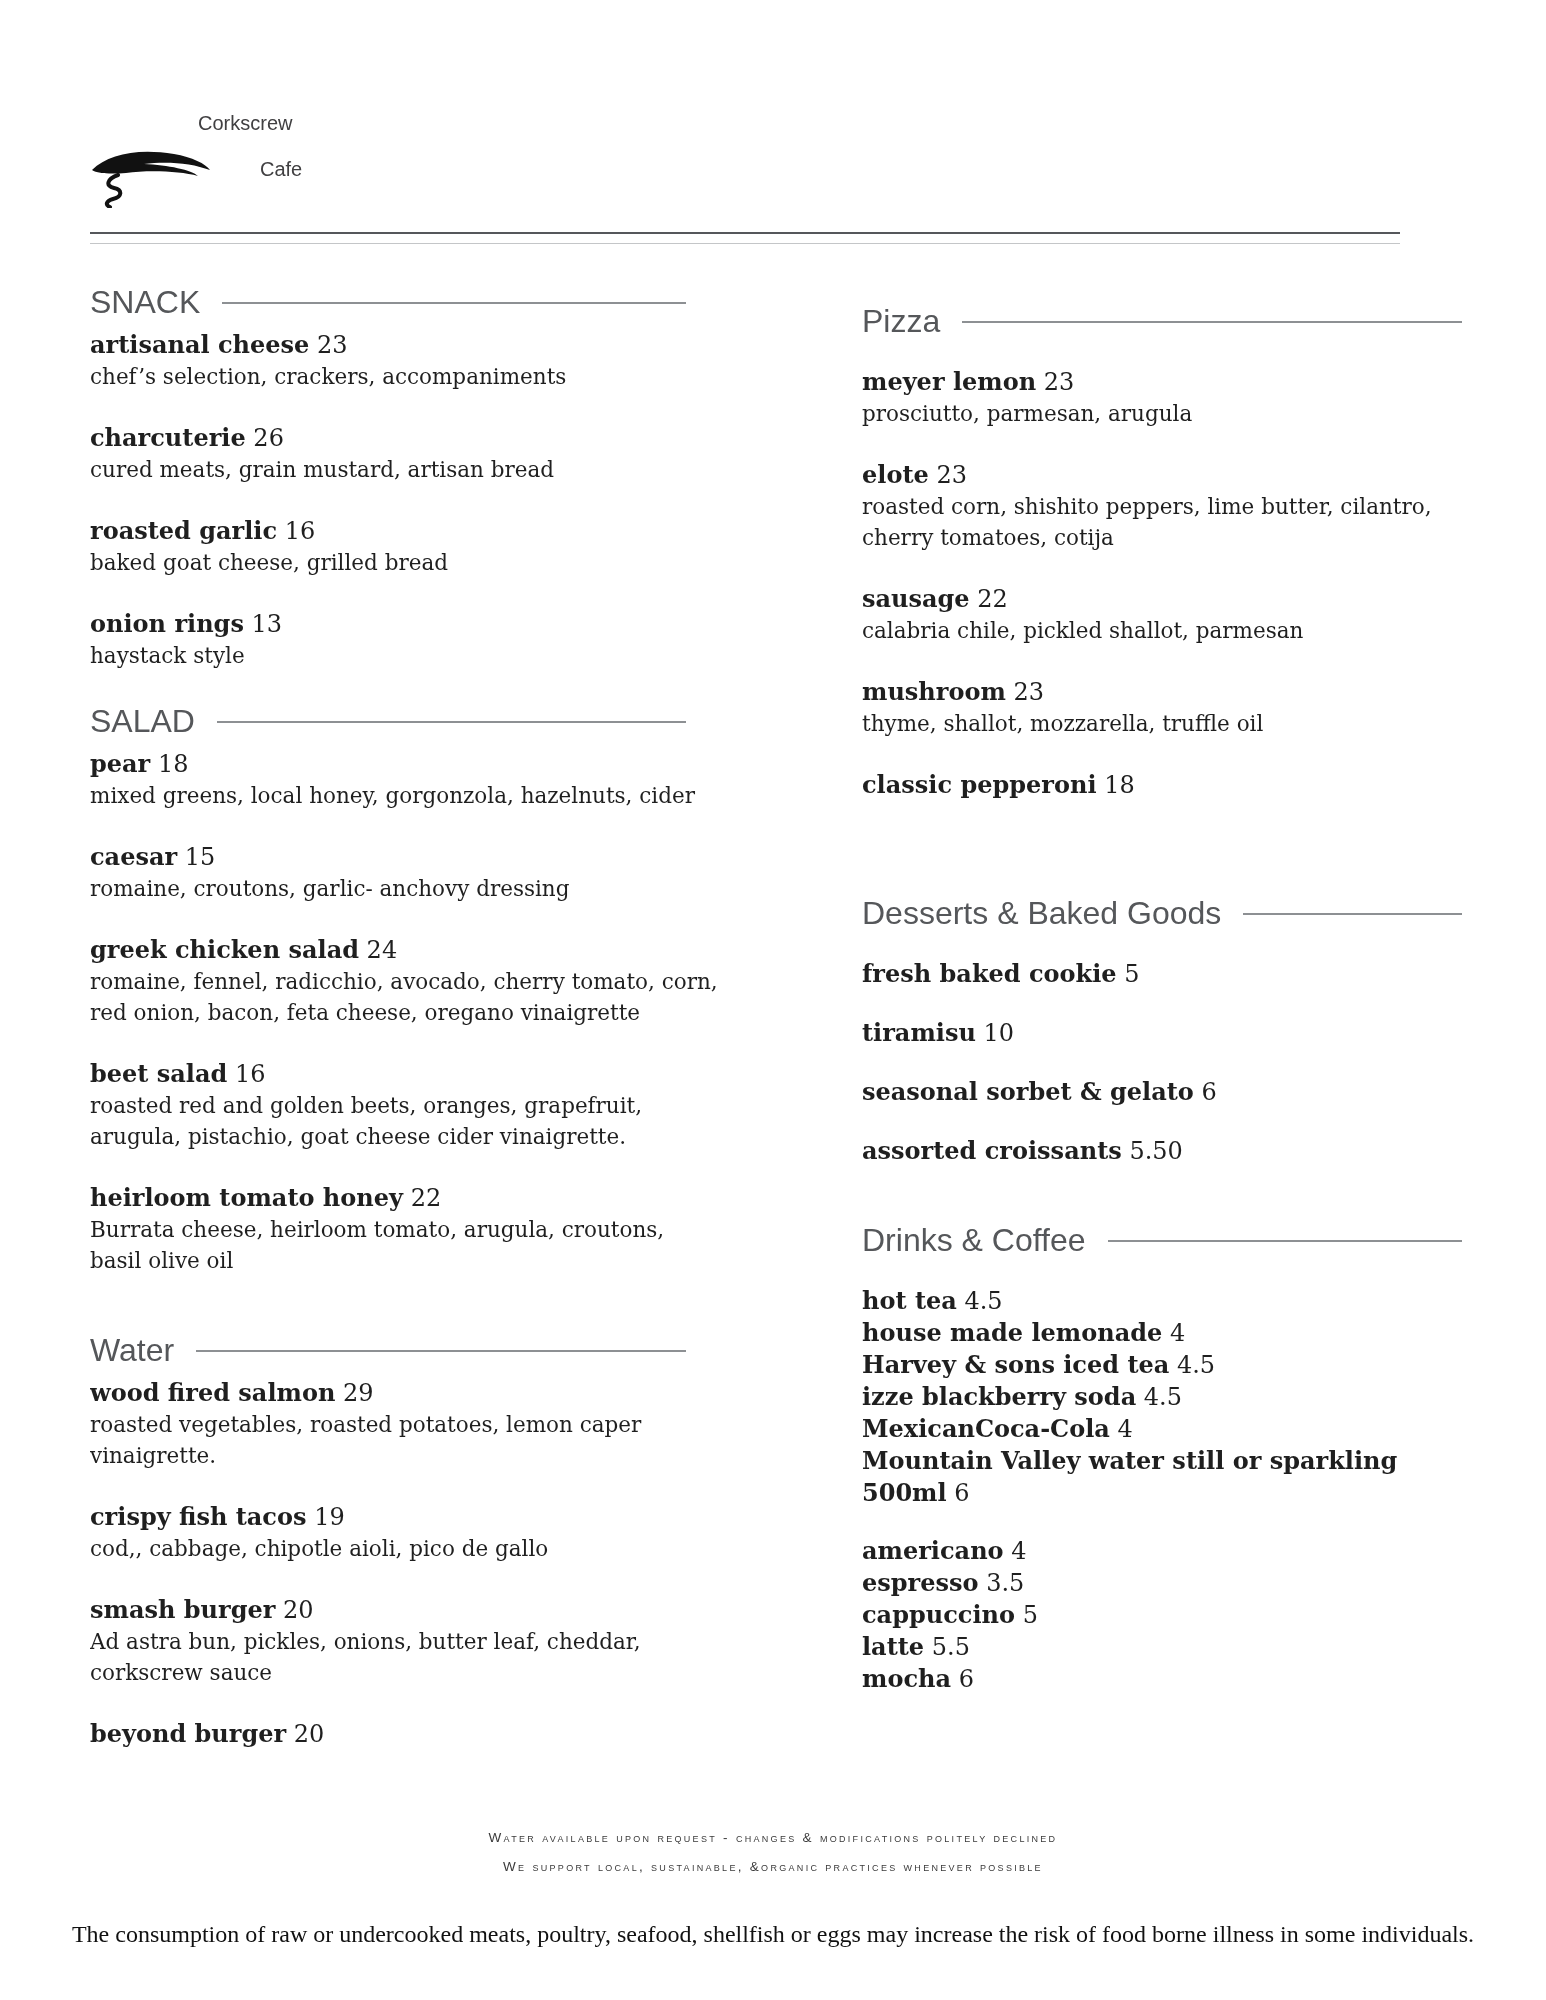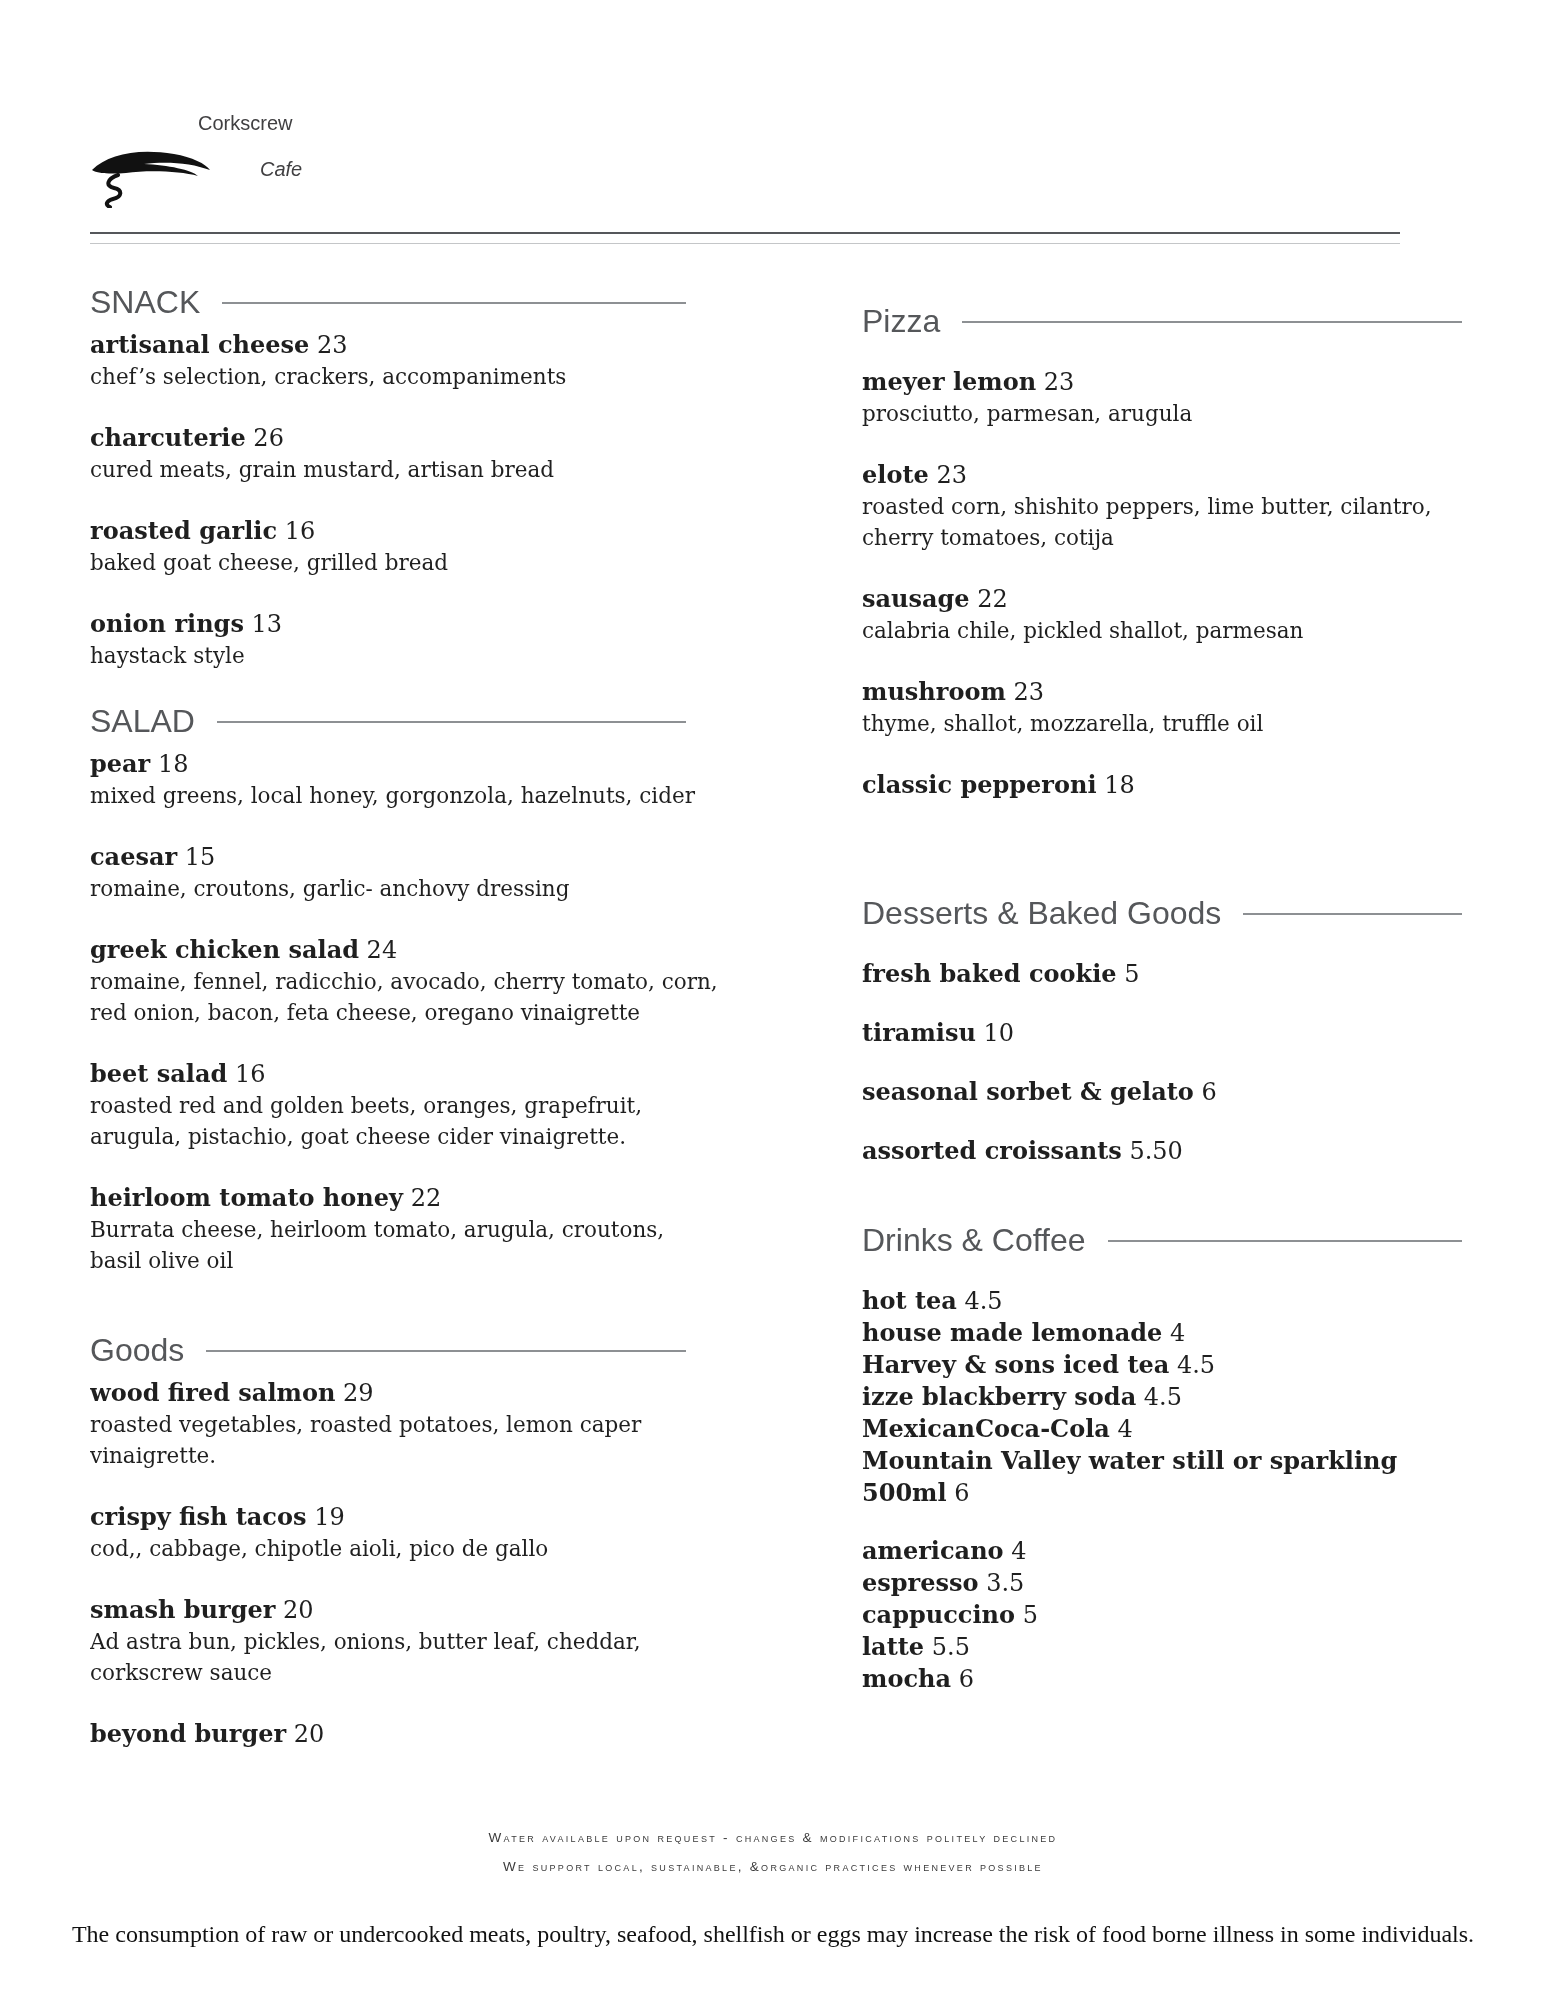--- a/index.html
+++ b/index.html
@@ -15,21 +15,21 @@
 
   
   .header { position: relative; padding: 100px 146px 0 90px; height: 112px; }
   .brand {
     margin-left: 108px;
     font-family: "Liberation Sans", sans-serif;
     font-size: 20px;
     line-height: 46px;
     color: #414042;
   }
-  .brand-cafe { padding-left: 62px; font-style: italic; }
+  .brand-cafe { padding-left: 62px; }
   .logo { position: absolute; left: 86px; top: 146px; }
 
   .header-rules { margin: 20px 146px 0 90px; }
   .hr1 { border-top: 2px solid #55575b; }
   .hr2 { border-top: 1px solid #c4c6c8; margin-top: 9px; }
 
   
   .columns { display: flex; margin: 40px 0 0 90px; align-items: flex-start; }
   .col-left  { width: 662px; margin-right: 110px; }
   .col-right { width: 600px; }
@@ -158,21 +158,21 @@
               <div class="item-desc">roasted red and golden beets, oranges, grapefruit, arugula, pistachio, goat cheese cider vinaigrette.</div>
             </div>
             <div class="menu-item">
               <div class="item-top"><span class="item-name">heirloom tomato honey</span> <span class="item-price">22</span></div>
               <div class="item-desc">Burrata cheese, heirloom tomato, arugula, croutons, basil olive oil</div>
             </div>
           </div>
         </section>
         <section class="menu-section sec-mains">
           <div class="sec-head">
-            <span class="sec-title">Goods</span>
+            <span class="sec-title">Water</span>
             <span class="sec-rule"></span>
           </div>
           <div class="item-group">
             <div class="menu-item">
               <div class="item-top"><span class="item-name">wood fired salmon</span> <span class="item-price">29</span></div>
               <div class="item-desc">roasted vegetables, roasted potatoes, lemon caper vinaigrette.</div>
             </div>
             <div class="menu-item">
               <div class="item-top"><span class="item-name">crispy fish tacos</span> <span class="item-price">19</span></div>
               <div class="item-desc">cod,, cabbage, chipotle aioli, pico de gallo</div>

